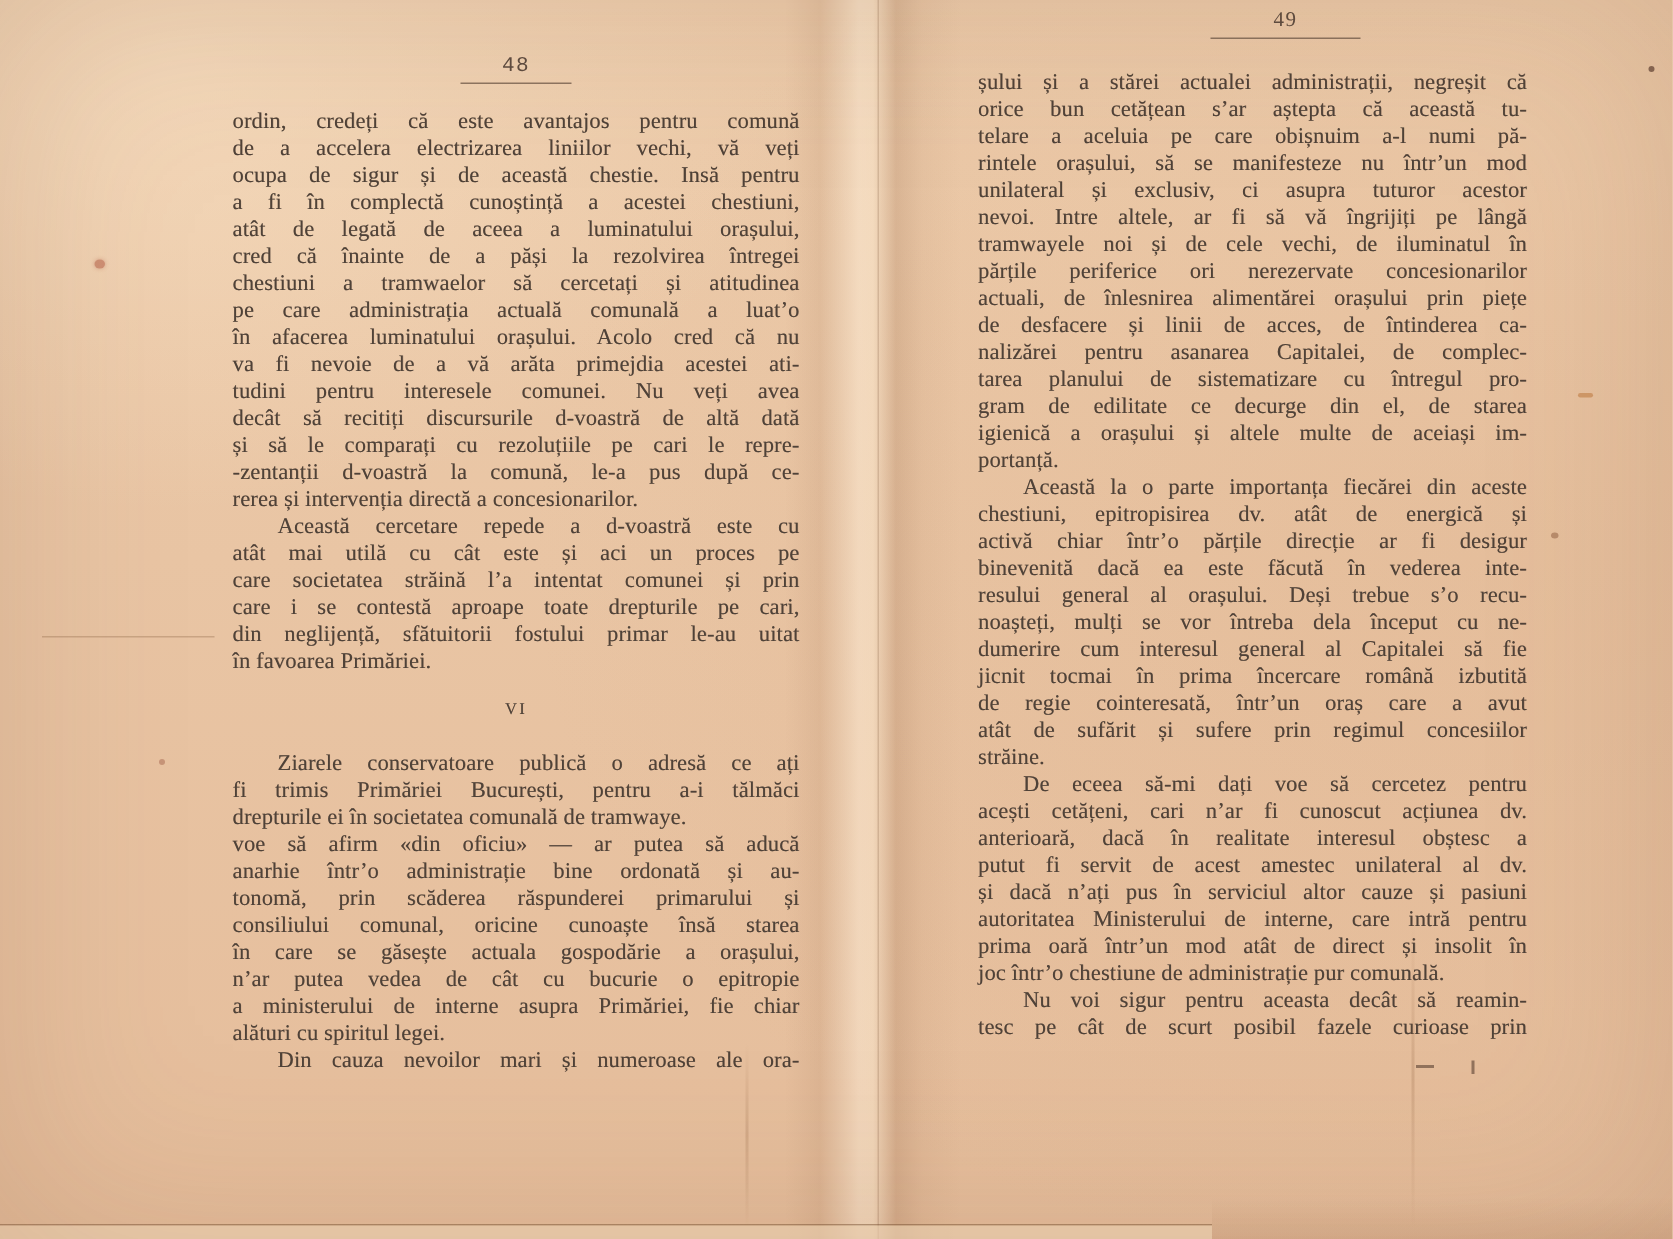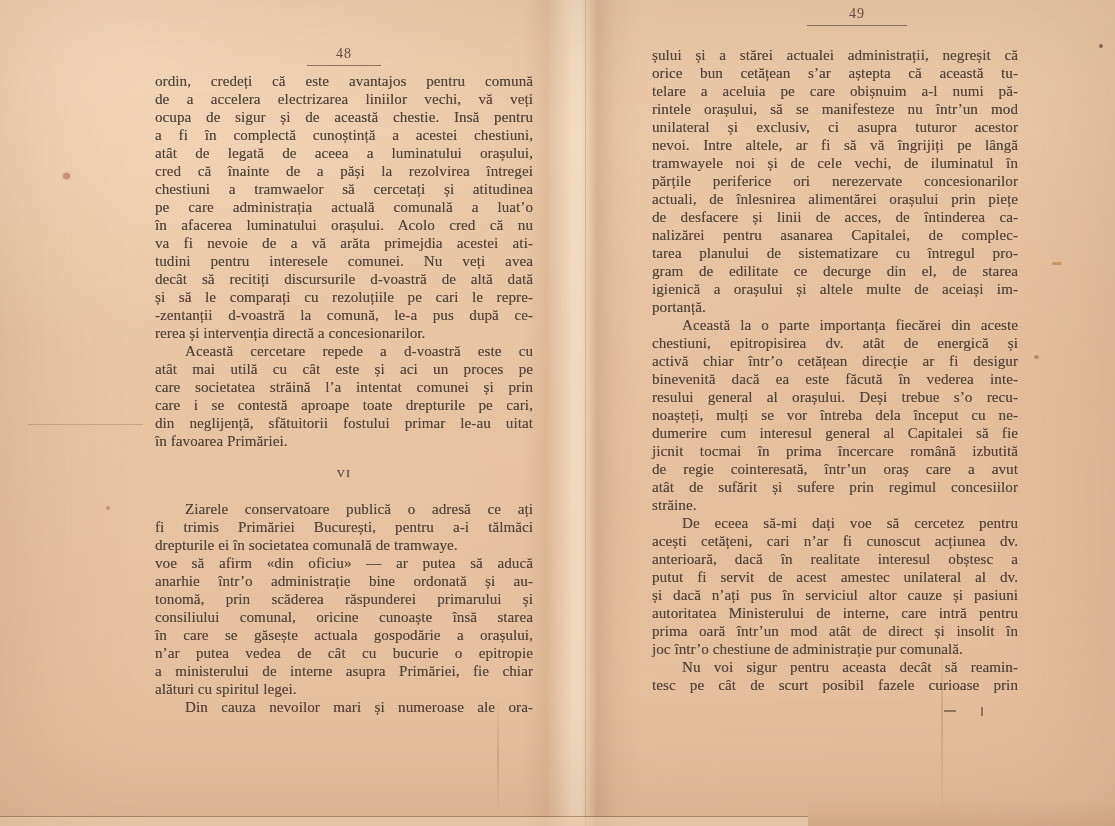--- a/index.html
+++ b/index.html
@@ -37,21 +37,21 @@
       rgba(135,90,60,0) 100%);
   }
   .gutter-crease{
     position:absolute;left:585px;top:0;width:1px;height:826px;
     background:rgba(120,80,55,0.22);pointer-events:none;
   }
   
   .pagehead{position:absolute;text-align:center;}
   .pagehead .num{font-size:14px;letter-spacing:1px;color:#5d4c40;}
   .pagehead .rule{height:1px;background:var(--rule);opacity:.75;margin:3px auto 0;}
-  #pagehead-left{left:155px;top:46px;width:378px;}
+  #pagehead-left{left:155px;top:36px;width:378px;font-family:Liberation Mono, monospace;}
   #pagehead-left .rule{width:74px;}
   #pagehead-right{left:652px;top:4px;width:366px;}
   #pagehead-right .inner{display:inline-block;transform:translateX(22px);}
   #pagehead-right .rule{width:100px;}
   
   .textblock{position:absolute;font-size:15px;line-height:18px;letter-spacing:0.1px;
     text-shadow:0.2px 0.2px 0.4px rgba(80,60,50,0.45);}
   #text-left{left:155px;top:72px;width:378px;}
   #text-right{left:652px;top:46px;width:366px;}
   .paragraph{margin:0;}
@@ -158,21 +158,21 @@
         <div class="line">de desfacere și linii de acces, de întinderea ca-</div>
         <div class="line">nalizărei pentru asanarea Capitalei, de complec-</div>
         <div class="line">tarea planului de sistematizare cu întregul pro-</div>
         <div class="line">gram de edilitate ce decurge din el, de starea</div>
         <div class="line">igienică a orașului și altele multe de aceiași im-</div>
         <div class="line no-just">portanță.</div>
       </div>
       <div class="paragraph">
         <div class="line indent">Această la o parte importanța fiecărei din aceste</div>
         <div class="line">chestiuni, epitropisirea dv. atât de energică și</div>
-        <div class="line">activă chiar într’o cetățean direcție ar fi desigur</div>
+        <div class="line">activă chiar într’o părțile direcție ar fi desigur</div>
         <div class="line">binevenită dacă ea este făcută în vederea inte-</div>
         <div class="line">resului general al orașului. Deși trebue s’o recu-</div>
         <div class="line">noașteți, mulți se vor întreba dela început cu ne-</div>
         <div class="line">dumerire cum interesul general al Capitalei să fie</div>
         <div class="line">jicnit tocmai în prima încercare română izbutită</div>
         <div class="line">de regie cointeresată, într’un oraș care a avut</div>
         <div class="line">atât de sufărit și sufere prin regimul concesiilor</div>
         <div class="line no-just">străine.</div>
       </div>
       <div class="paragraph">

